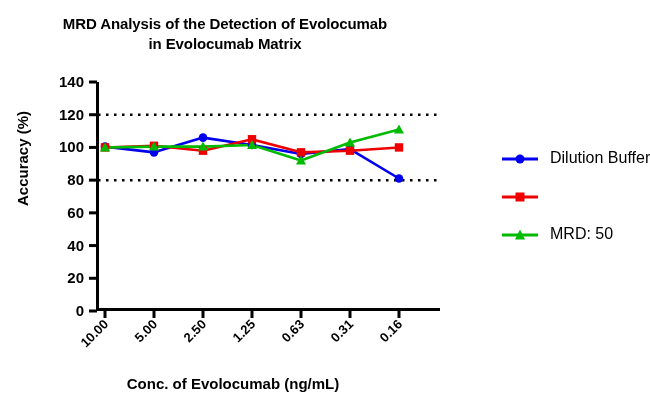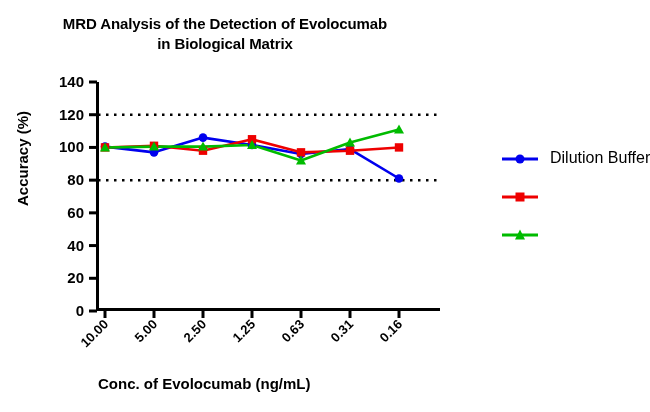--- a/index.html
+++ b/index.html
@@ -16,22 +16,22 @@
     line-height:1.35;letter-spacing:-0.1px;
   }
   .title .l2{display:block;}
 
   .ylabel{
     position:absolute;left:-78px;top:150px;width:200px;
     transform:rotate(-90deg);transform-origin:50% 50%;
     text-align:center;font-size:15px;font-weight:bold;
   }
   .xlabel{
-    position:absolute;left:98px;top:375px;width:310px;
-    font-size:15px;font-weight:bold;
+    position:absolute;left:78px;top:375px;width:310px;
+    text-align:center;font-size:15px;font-weight:bold;
   }
 
   svg.plot{position:absolute;left:0;top:0;}
 
   .ytick-label{
     font-family:"Liberation Sans",sans-serif;
     font-size:15px;font-weight:bold;fill:#000;
     text-anchor:end;dominant-baseline:middle;
   }
   .xtick-label{
@@ -48,21 +48,21 @@
   .legend-key svg{position:absolute;left:0;top:0;}
   .legend-text{font-size:16px;font-weight:normal;white-space:nowrap;}
 </style>
 </head>
 <body>
 
 <div id="chart-root">
 
   <div class="title">
     <span>MRD Analysis of the Detection of Evolocumab</span>
-    <span class="l2">in Biological Matrix</span>
+    <span class="l2">in Evolocumab Matrix</span>
   </div>
 
   <div class="ylabel">Accuracy (%)</div>
   <div class="xlabel">Conc. of Evolocumab (ng/mL)</div>
 
   <svg class="plot" width="650" height="412">
     <g id="y-ticks">
         <line x1="89" y1="311" x2="97" y2="311" stroke="#000" stroke-width="3"></line>
         <text x="84" y="312" class="ytick-label">0</text>
         <line x1="89" y1="278.2857142857143" x2="97" y2="278.2857142857143" stroke="#000" stroke-width="3"></line>
@@ -152,16 +152,17 @@
         </svg>
       </span>
     </div>
     <div class="legend-row">
       <span class="legend-key">
         <svg width="40" height="16" viewBox="0 0 40 16">
           <line x1="2" y1="8" x2="38" y2="8" stroke="#00bb00" stroke-width="3"></line>
           <polygon points="20,2.5 25,12.5 15,12.5" fill="#00bb00"></polygon>
         </svg>
       </span>
+      <span class="legend-text">MRD: 50</span>
     </div>
   </div>
 
 </div>
 
 </body></html>

